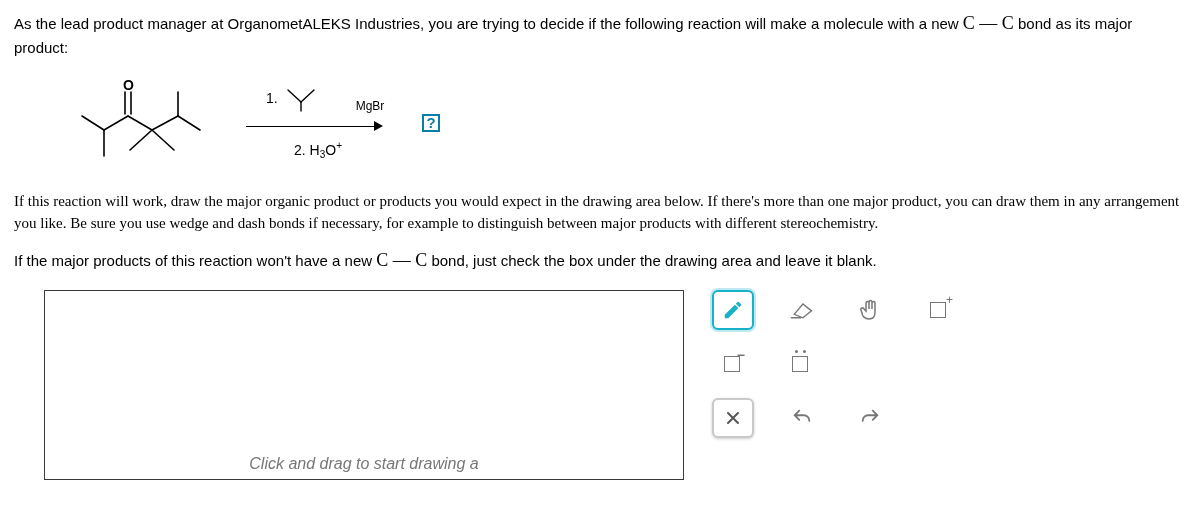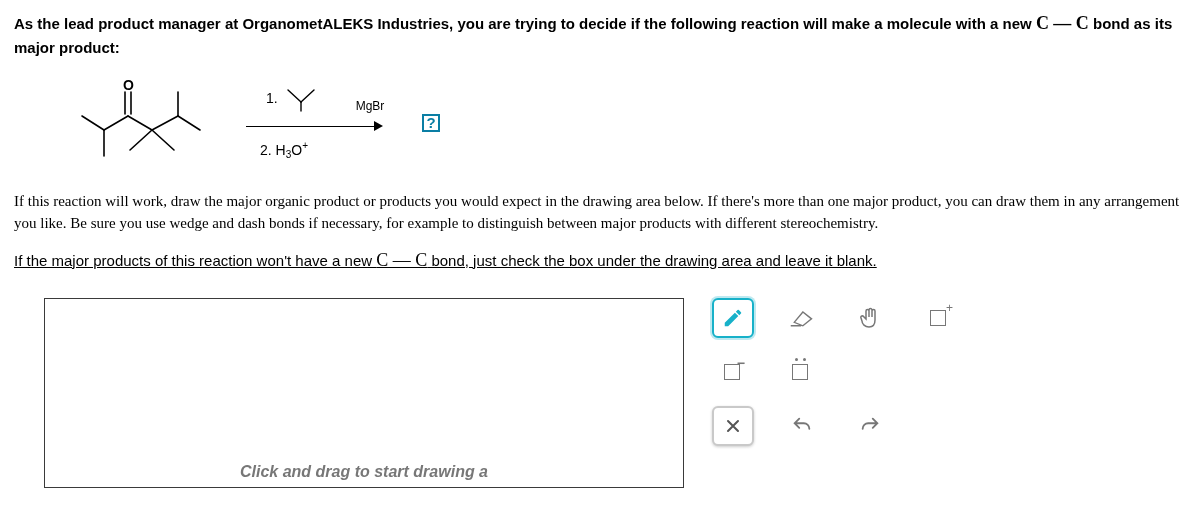--- a/index.html
+++ b/index.html
@@ -4,63 +4,63 @@
 <style>
   * { box-sizing: border-box; margin: 0; padding: 0; }
   body {
     font-family: Arial, Helvetica, sans-serif;
     font-size: 15px;
     color: #000;
     background: #fff;
     width: 1200px;
     padding: 10px 14px;
   }
-  .prompt-top { line-height: 1.5; margin-bottom: 18px; font-weight: bold; }
+  .prompt-top { line-height: 1.5; margin-bottom: 18px; }
   .reaction-row {
     display: flex;
     align-items: center;
     gap: 14px;
     margin: 6px 0 22px 60px;
   }
   .ketone-svg { width: 140px; height: 90px; }
   .reagent-block { text-align: left; font-size: 14px; }
   .reagent-line1 { display: flex; align-items: center; gap: 6px; margin-left: 38px;}
   .reagent-svg { width: 34px; height: 28px; }
   .mgbr { font-size: 12px; position: relative; top: 8px; margin-left: 32px;}
   .arrow-wrap { position: relative; width: 170px; height: 20px; margin-top:4px;}
   .arrow-line { border-top: 1px solid #000; width: 130px; position: absolute; top: 10px; left: 18px;}
   .arrow-head {
     position: absolute; left: 146px; top: 5px;
     width: 0; height: 0;
     border-left: 9px solid #000;
     border-top: 5px solid transparent;
     border-bottom: 5px solid transparent;
   }
-  .reagent-line2 { margin-left: 32px; margin-top: 4px; font-size: 14px; }
+  .reagent-line2 { margin-left: 66px; margin-top: 4px; font-size: 14px; }
   .product-box {
     width: 18px; height: 18px;
     border: 2px solid #0a7ea4;
     display: inline-flex; align-items: center; justify-content: center;
     color: #0a7ea4; font-weight: bold;
     margin-left: 10px;
   }
   .prompt-mid { line-height: 1.5; margin-bottom: 12px; font-family: Liberation Serif, serif;}
-  .prompt-bot { line-height: 1.5; margin-bottom: 24px; text-decoration: underline;}
+  .prompt-bot { line-height: 1.5; margin-bottom: 16px;}
   .serif { font-family: 'Times New Roman', serif; font-size: 18px;}
   .workspace { display: flex; gap: 28px; align-items: flex-start; margin-top: 6px;}
   .canvas-frame {
     width: 640px; height: 190px;
     border: 1px solid #3a3a3a;
     margin-left: 30px;
     position: relative;
   }
   .canvas-hint {
     position: absolute; bottom: 6px; left: 0; width: 100%;
     text-align: center;
-    font-weight: bold; font-style: italic;
+    font-weight: normal; font-style: italic;
     color: #777;
     font-size: 16px;
   }
   .tool-panel {
     display: flex; flex-direction: column; gap: 16px;
   }
   .tool-row { display: flex; gap: 28px; align-items: center;}
   .tool-btn {
     width: 42px; height: 40px;
     border: 2px solid #c9c9c9;

